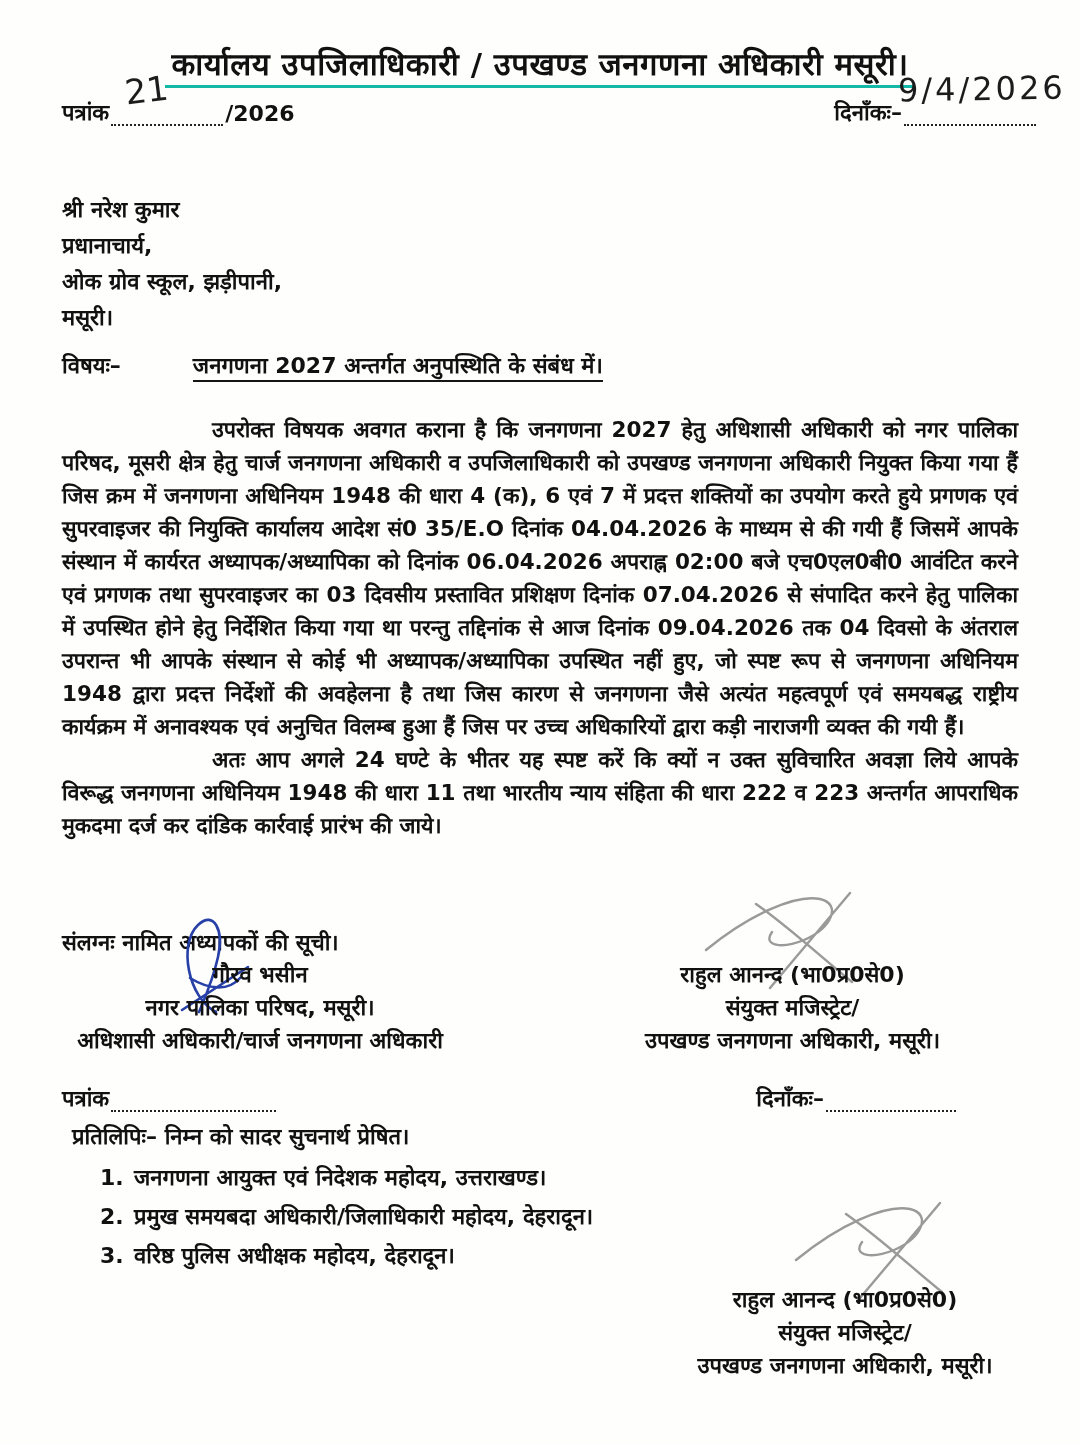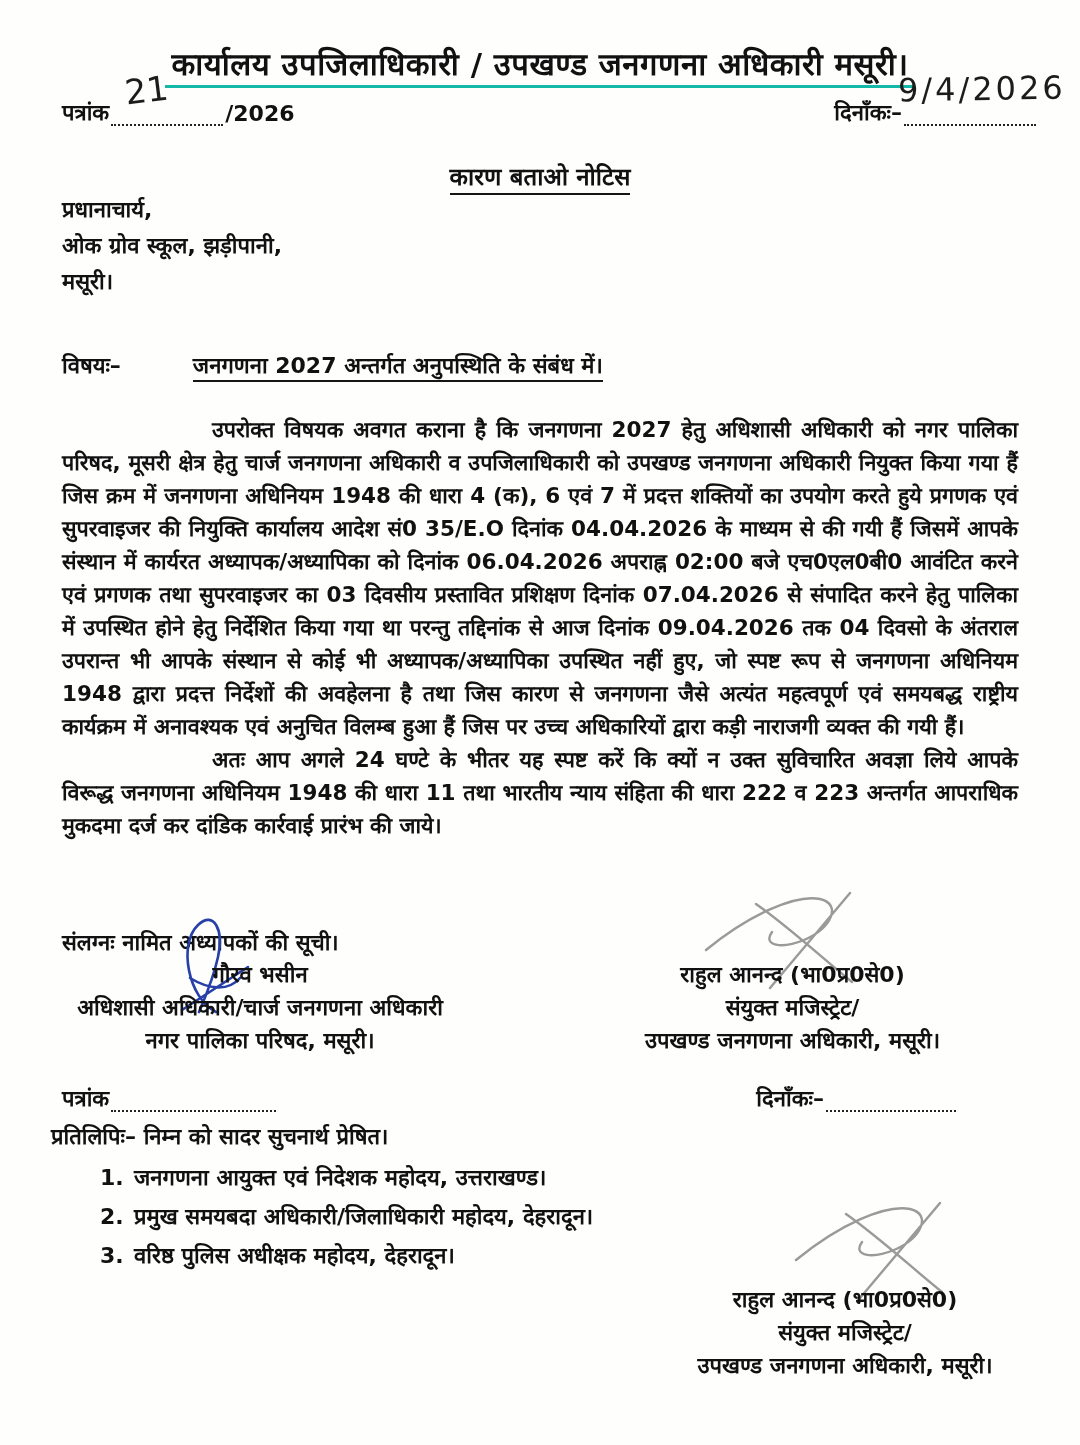--- a/index.html
+++ b/index.html
@@ -43,21 +43,21 @@
   .sigblock{position:absolute;text-align:center;font-size:22px;font-weight:700;line-height:33px;}
   .sigL{top:958px;left:35px;width:450px;}
   .sigR{top:958px;left:595px;width:395px;}
   .sigB{top:1283px;left:645px;width:400px;}
   .sigsvg{position:absolute;}
   .svgL{top:912px;left:168px;}
   .svgR{top:888px;left:698px;}
   .svgB{top:1198px;left:788px;}
   
   .refrow2{position:absolute;top:1082px;left:62px;right:122px;display:flex;justify-content:space-between;font-size:22px;font-weight:700;}
-  .copyhead{position:absolute;top:1120px;left:51px;font-size:22px;font-weight:700;}
+  .copyhead{position:absolute;top:1120px;left:72px;font-size:22px;font-weight:700;}
   .copylist{position:absolute;top:1158px;left:100px;font-size:22px;font-weight:700;line-height:39px;}
   .copylist .li{display:flex;}
   .copylist .num{width:34px;}
 </style>
 </head>
 <body>
 
 <div class="page">
 
   <div class="hdr">
@@ -73,25 +73,23 @@
         <span>/2026</span>
     </span>
     <span class="refgroup">
       <span>दिनाँकः–</span>
         <span class="dotline dl-top-right">
           <span class="hand handdate">9/4/2026</span>
         </span>
     </span>
   </div>
 
-  <div class="notice">
-    <span class="u">कारण बताओ नोटिस</span>
-  </div>
 
   <div class="addr">
+    <div>श्री नरेश कुमार</div>
     <div>प्रधानाचार्य,</div>
     <div>ओक ग्रोव स्कूल, झड़ीपानी,</div>
     <div>मसूरी।</div>
   </div>
 
   <div class="subj">
     <span class="label">विषयः–</span><span class="u">जनगणना 2027 अन्तर्गत अनुपस्थिति के संबंध में।</span>
   </div>
 
   <div class="bodytext">
@@ -104,22 +102,22 @@
   <svg class="sigsvg svgL" width="105" height="125" viewBox="0 0 105 125">
     <path d="M48,100 C20,86 10,32 30,13 C46,-2 56,18 50,45 C45,68 36,88 31,100 M14,98 L80,55 M22,66 C40,77 60,80 72,66" stroke="#2740a8" stroke-width="2.6" fill="none" stroke-linecap="round"></path>
   </svg>
 
   <svg class="sigsvg svgR" width="190" height="115" viewBox="0 0 190 115">
     <path d="M8,62 C52,26 98,6 122,11 C144,16 134,40 106,52 C84,61 64,58 74,44 M152,5 L72,100 M58,16 C92,40 124,70 154,94" stroke="#9a9a9a" stroke-width="2.4" fill="none" stroke-linecap="round"></path>
   </svg>
 
   <div class="sigblock sigL">
     <div>गौरव भसीन</div>
+    <div>नगर पालिका परिषद, मसूरी।</div>
     <div>अधिशासी अधिकारी/चार्ज जनगणना अधिकारी</div>
-    <div>नगर पालिका परिषद, मसूरी।</div>
   </div>
 
   <div class="sigblock sigR">
     <div>राहुल आनन्द (भा0प्र0से0)</div>
     <div>संयुक्त मजिस्ट्रेट/</div>
     <div>उपखण्ड जनगणना अधिकारी, मसूरी।</div>
   </div>
 
   <div class="refrow2">
     <span class="refgroup">

